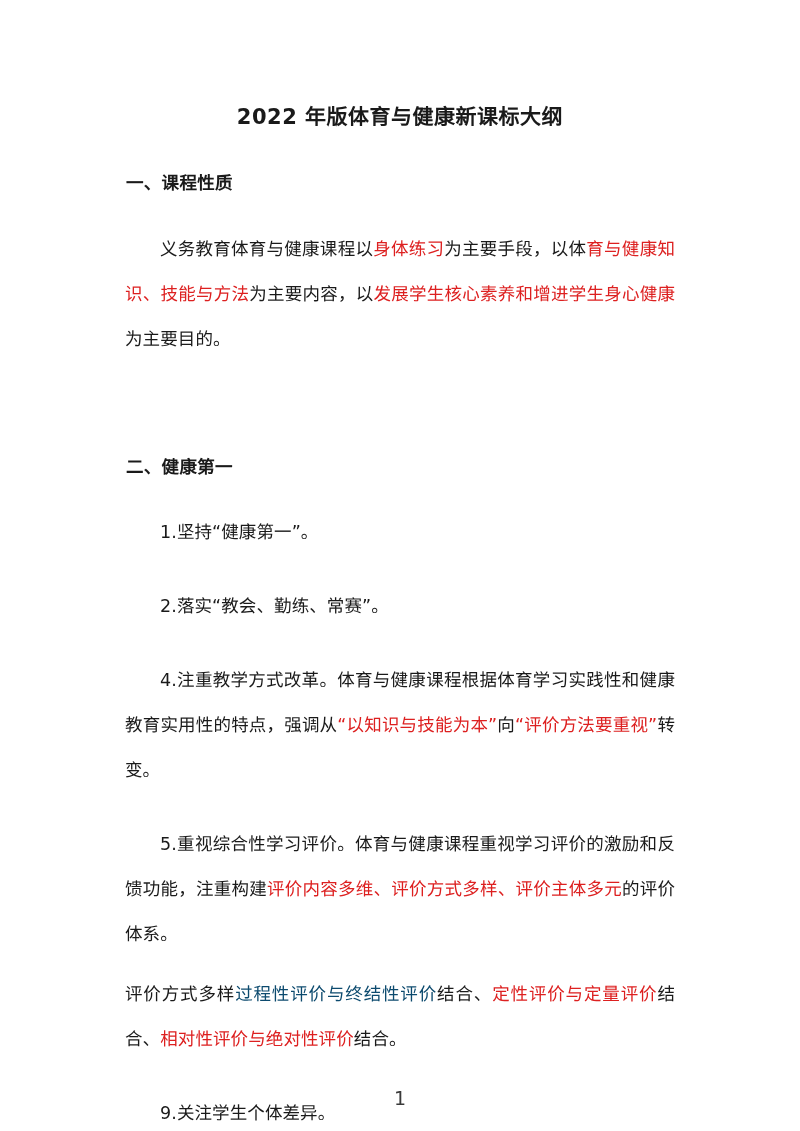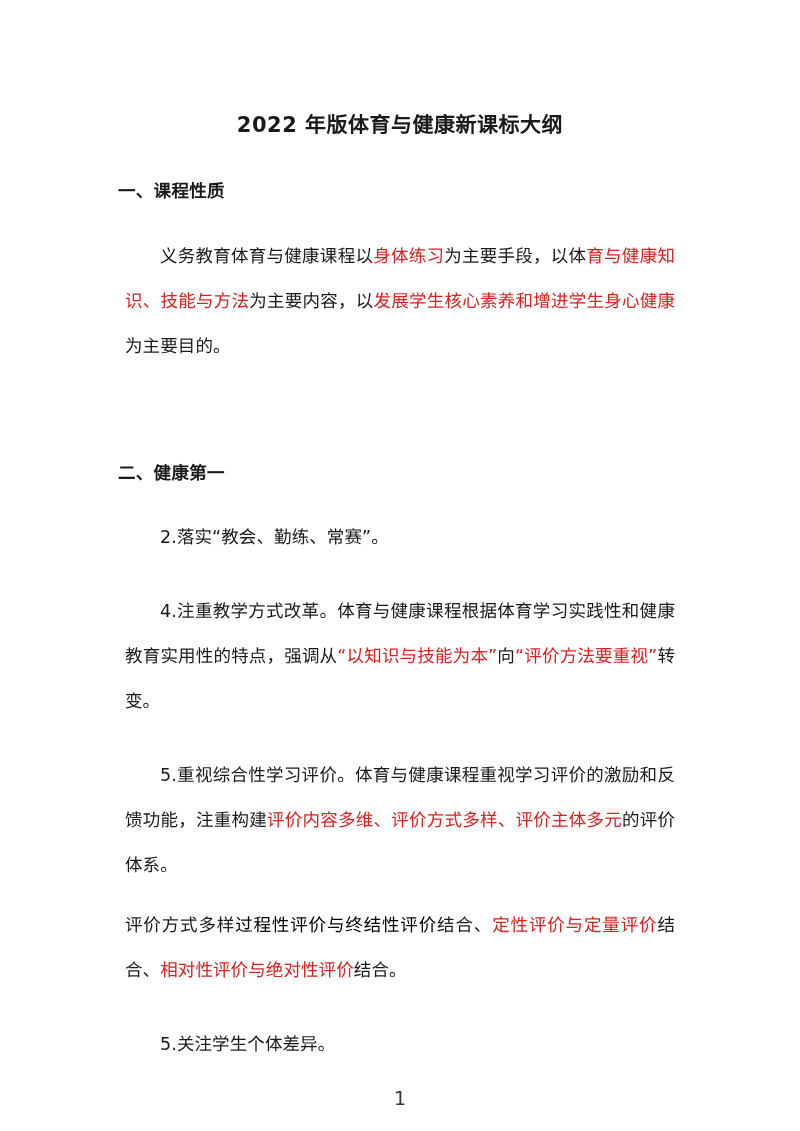--- a/index.html
+++ b/index.html
@@ -20,31 +20,31 @@
     overflow: hidden;
     box-sizing: border-box;
   }
   .content {
     position: absolute;
     left: 110px;
     top: 0;
     width: 580px;
   }
   .doc-title {
-    margin: 16px;
+    margin: 8px;
     padding-top: 95px;
     text-align: center;
     font-size: 21px;
     font-weight: bold;
     color: #1a1a1a;
     letter-spacing: 0.5px;
     line-height: 1.4;
   }
   .section-heading {
-    margin: 8px;
+    margin: 16px;
     padding-top: 22px;
     font-size: 17.5px;
     font-weight: bold;
     color: #1a1a1a;
     line-height: 1.5;
     letter-spacing: 0.3px;
   }
   .section-heading.spaced {
     padding-top: 76px;
   }
@@ -90,29 +90,30 @@
 
     <h1 class="doc-title">2022 年版体育与健康新课标大纲</h1>
 
     <h2 class="section-heading">一、课程性质</h2>
 
     <p class="para indent"><span>义务教育体育与健康课程以</span><span class="hl" style="color: rgb(221, 32, 32);">身体练习</span><span>为主要手段，以体</span><span class="hl" style="color: rgb(221, 32, 32);">育与健康知识、技能与方法</span><span>为主要内容，以</span><span class="hl" style="color: rgb(221, 32, 32);">发展学生核心素养和增进学生身心健康</span><span>为主要目的。</span></p>
 
 
     <h2 class="section-heading spaced">二、健康第一</h2>
 
+    <p class="para indent"><span>1.坚持“健康第一”。</span></p>
 
     <p class="para indent"><span>2.落实“教会、勤练、常赛”。</span></p>
 
 
     <p class="para indent"><span>4.注重教学方式改革。体育与健康课程根据体育学习实践性和健康教育实用性的特点，强调从</span><span class="hl" style="color: rgb(221, 32, 32);">“以知识与技能为本”</span><span>向</span><span class="hl" style="color: rgb(221, 32, 32);">“评价方法要重视”</span><span>转变。</span></p>
 
     <p class="para indent"><span>5.重视综合性学习评价。体育与健康课程重视学习评价的激励和反馈功能，注重构建</span><span class="hl" style="color: rgb(221, 32, 32);">评价内容多维、评价方式多样、评价主体多元</span><span>的评价体系。</span></p>
 
-    <p class="para noindent tight"><span>评价方式多样</span><span class="hl" style="color: #000000;">过程性评价与终结性评价</span><span>结合、</span><span class="hl" style="color: rgb(221, 32, 32); font-family: Liberation Serif, serif;">定性评价与定量评价</span><span>结合、</span><span class="hl" style="color: rgb(221, 32, 32);">相对性评价与绝对性评价</span><span>结合。</span></p>
+    <p class="para noindent tight"><span>评价方式多样</span><span class="hl" style="color: #0c4a6e;">过程性评价与终结性评价</span><span>结合、</span><span class="hl" style="color: rgb(221, 32, 32); font-family: Liberation Serif, serif;">定性评价与定量评价</span><span>结合、</span><span class="hl" style="color: rgb(221, 32, 32);">相对性评价与绝对性评价</span><span>结合。</span></p>
 
-    <p class="para indent"><span>5.关注学生个体差异。</span></p>
+    <p class="para indent"><span>9.关注学生个体差异。</span></p>
 
   </div>
 
   <div class="page-number">1</div>
 
 </div>
 
 </body></html>

